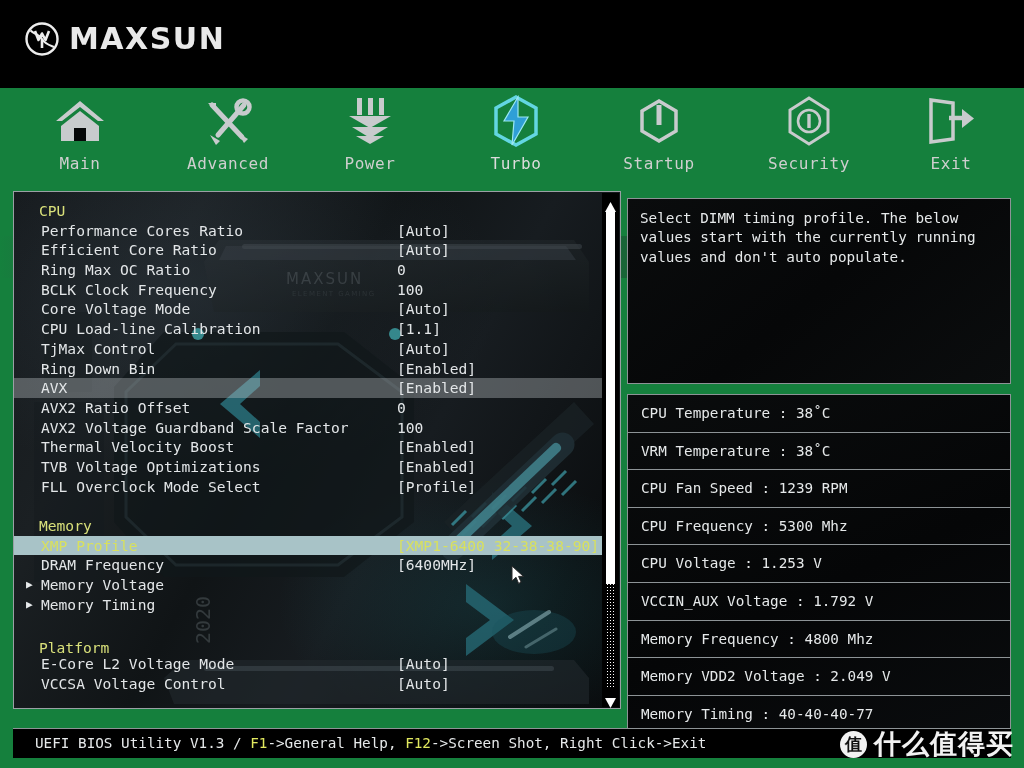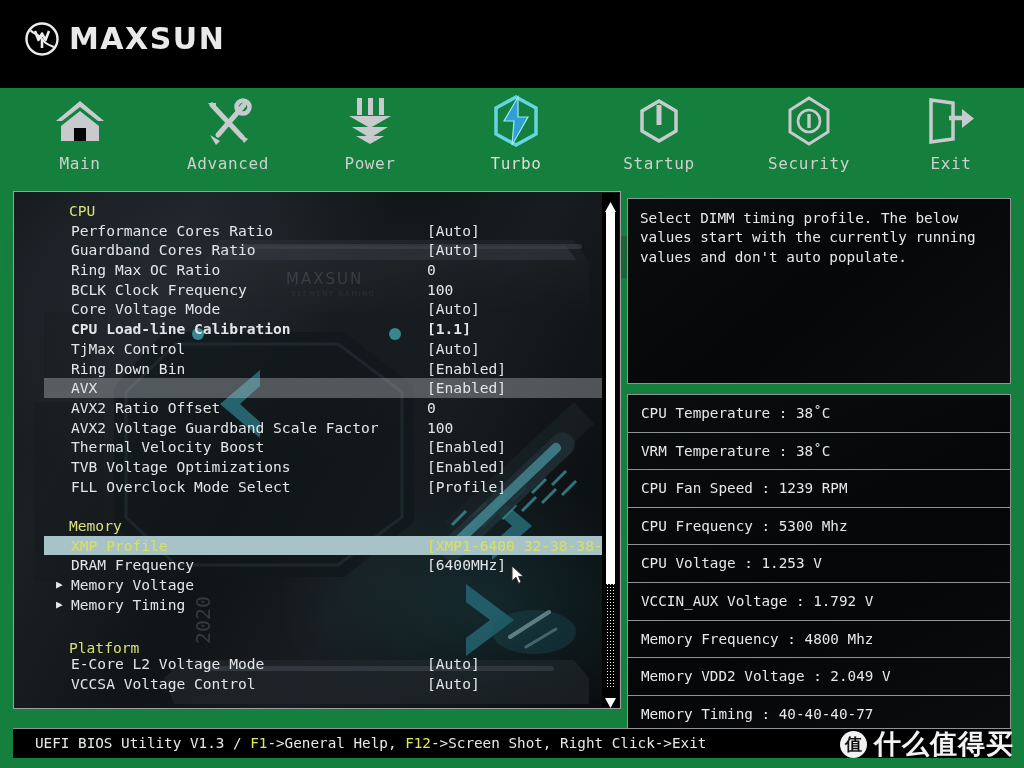--- a/index.html
+++ b/index.html
@@ -60,21 +60,20 @@
       radial-gradient(ellipse 300px 180px at 78% 80%, rgba(38,150,160,.16), transparent 70%),
       radial-gradient(ellipse 420px 260px at 30% 20%, rgba(58,72,84,.30), transparent 72%),
       linear-gradient(118deg, #15191c 0%, #1b2023 22%, #101416 44%, #171c20 62%, #0c0f11 86%, #090b0d 100%);
   }
   
   .mb-shape { position: absolute; pointer-events: none; }
 
   #list-clip {
     position: absolute; left: 0; top: 0; right: 18px; bottom: 0;
     overflow: hidden;
-    padding-left: 30px;
   }
   .row {
     position: relative; height: 19.7px; line-height: 19.7px;
     font-size: 14.6px; white-space: nowrap;
     font-family: "DejaVu Sans Mono", "Liberation Mono", monospace;
   }
   .row .lbl { position: absolute; left: 27px; color: #e3e6e8; }
   .row .arrow { position: absolute; left: 12px; color: #e8ebed; font-size: 11px; }
   .row .val { position: absolute; left: 383px; color: #e3e6e8; }
   .row.section .lbl { left: 25px; color: #d9e07a; }
@@ -337,36 +336,36 @@
 
       <div id="list-clip" style="padding-top: 9px;">
           <div class="row section" style="top: 0px;">
             <span class="lbl">CPU</span>
           </div>
           <div class="row" style="top: 0px;">
             <span class="lbl">Performance Cores Ratio</span>
             <span class="val">[Auto]</span>
           </div>
           <div class="row" style="top: 0px;">
-            <span class="lbl">Guardband Cores Ratio</span>
+            <span class="lbl">Efficient Core Ratio</span>
             <span class="val">[Auto]</span>
           </div>
           <div class="row" style="top: 0px;">
             <span class="lbl">Ring Max OC Ratio</span>
             <span class="val">0</span>
           </div>
           <div class="row" style="top: 0px;">
             <span class="lbl">BCLK Clock Frequency</span>
             <span class="val">100</span>
           </div>
           <div class="row" style="top: 0px;">
             <span class="lbl">Core Voltage Mode</span>
             <span class="val">[Auto]</span>
           </div>
-          <div class="row" style="top: 0px; font-weight: bold;">
+          <div class="row" style="top: 0px;">
             <span class="lbl">CPU Load-line Calibration</span>
             <span class="val">[1.1]</span>
           </div>
           <div class="row" style="top: 0px;">
             <span class="lbl">TjMax Control</span>
             <span class="val">[Auto]</span>
           </div>
           <div class="row" style="top: 0px;">
             <span class="lbl">Ring Down Bin</span>
             <span class="val">[Enabled]</span>

